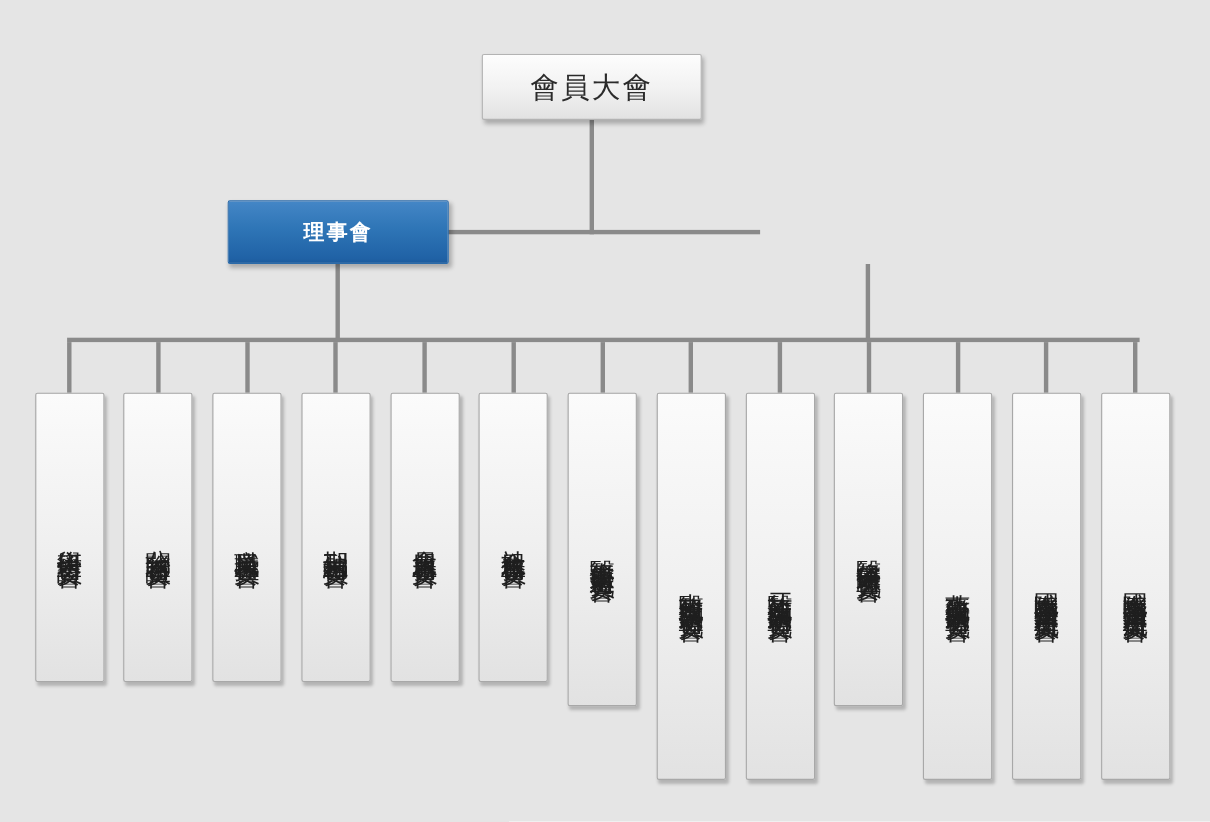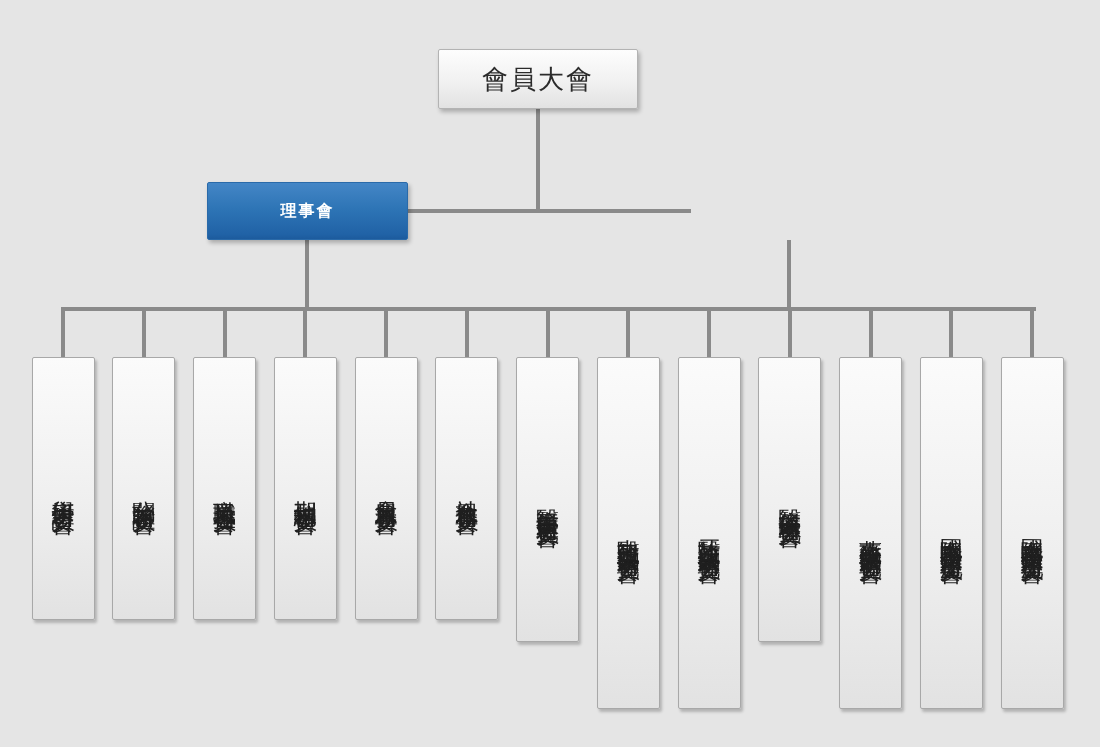--- a/index.html
+++ b/index.html
@@ -39,21 +39,21 @@
     font-size: 26px;
     color: #2b2b2b;
     letter-spacing: 2px;
   }
   .box.blue {
     background: linear-gradient(180deg, #4486c6 0%, #2e75b6 45%, #2062a6 92%, #1c5b9d 100%);
     border: 1px solid #2a6aa9;
     box-shadow: 2px 3px 4px rgba(0,0,0,0.25);
   }
   .box.blue .lbl {
-    font-size: 16px;
+    font-size: 19px;
     font-weight: bold;
     color: #ffffff;
     letter-spacing: 2px;
   }
   .box.board { left: 207px; top: 182px; width: 201px; height: 58px; }
   .box.supervisors { left: 690px; top: 182px; width: 198px; height: 58px; }
   .box.committee {
     top: 357px;
     width: 63px;
     background: linear-gradient(180deg, #fbfbfb 0%, #efefef 55%, #e2e2e2 100%);

